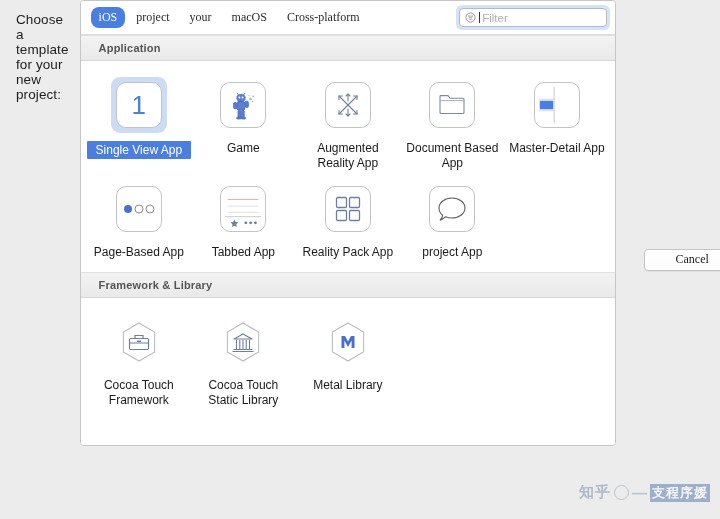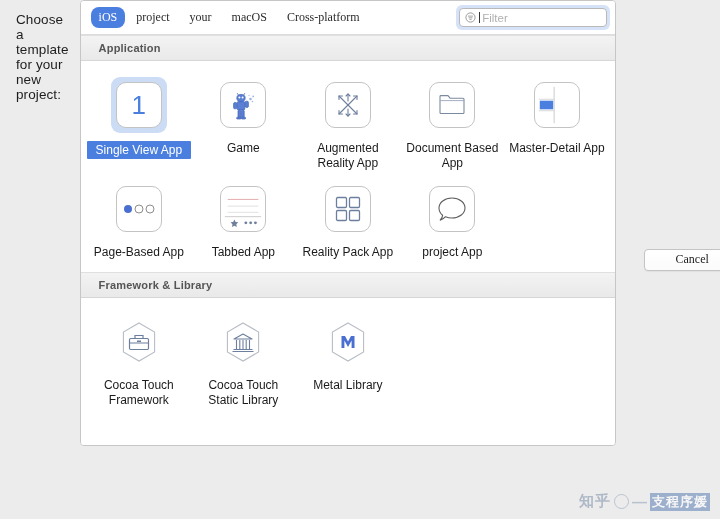--- a/index.html
+++ b/index.html
@@ -144,21 +144,21 @@
     background:linear-gradient(to bottom,#ffffff,#fbfbfb);
     border:1px solid #c4c4c4;
     border-radius:4px;
     font-size:12px;color:#1d1d1d;
     display:flex;align-items:center;justify-content:center;
     box-shadow:0 1px 1px rgba(0,0,0,0.05);
     cursor:default;
   }
   
   .watermark{
-    position:absolute;right:10px;bottom:8px;
+    position:absolute;right:10px;bottom:17px;
     display:flex;align-items:center;gap:3px;
     opacity:0.55;
     pointer-events:none;
   }
   .wm-zhihu{
     font-size:15px;color:#7d8fa8;font-weight:bold;
     letter-spacing:1px;
   }
   .wm-face{
     width:13px;height:13px;border-radius:50%;

